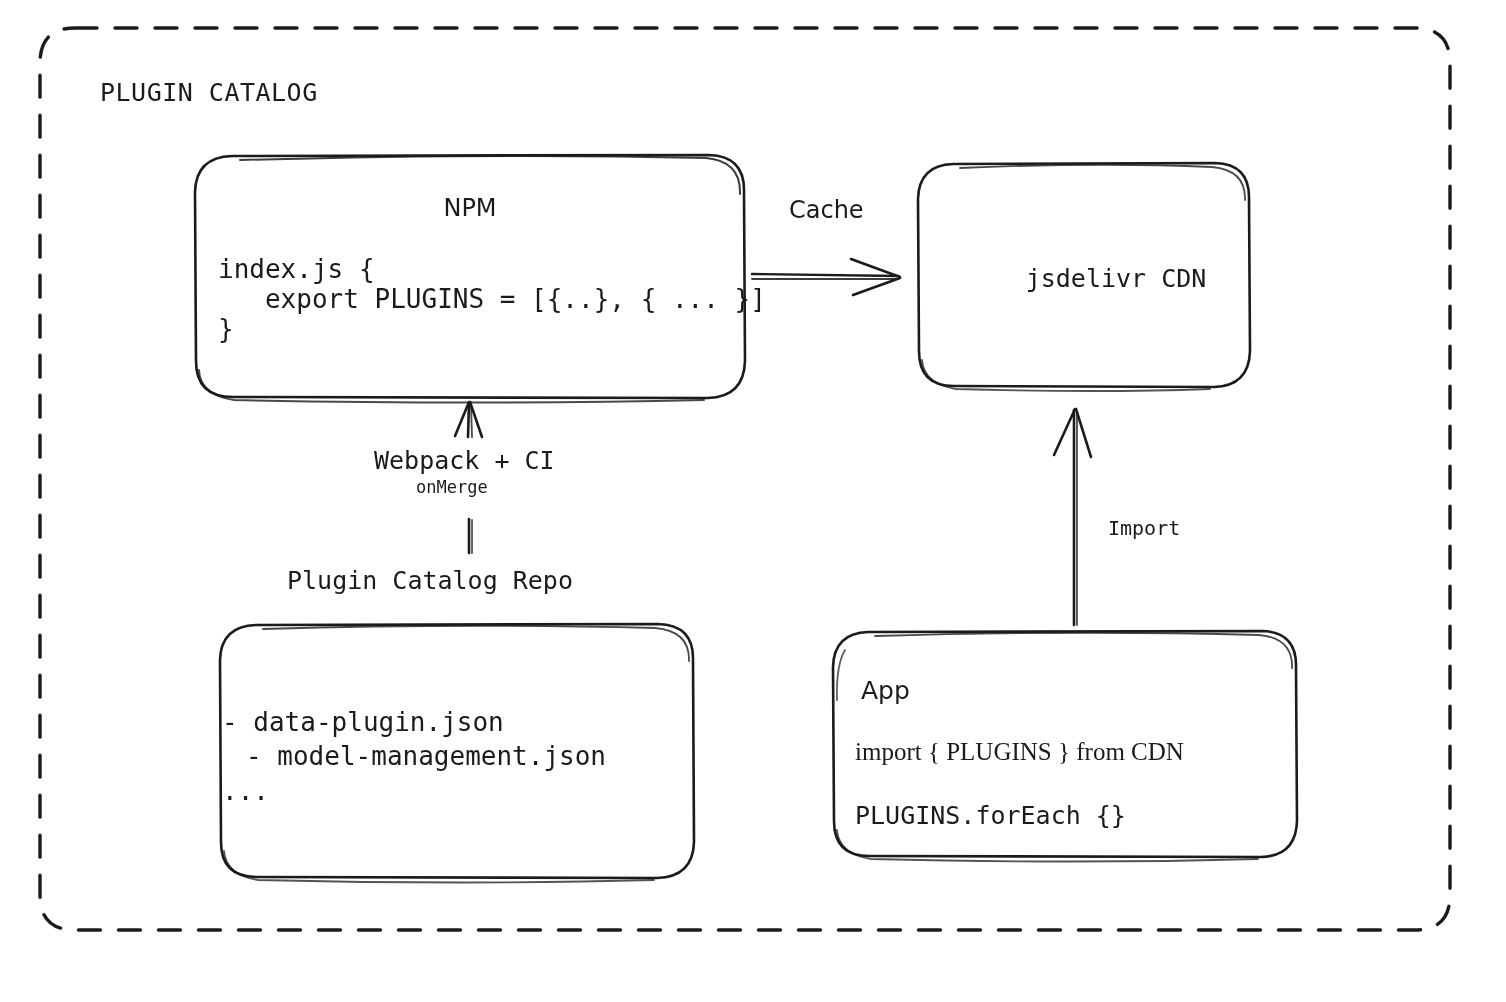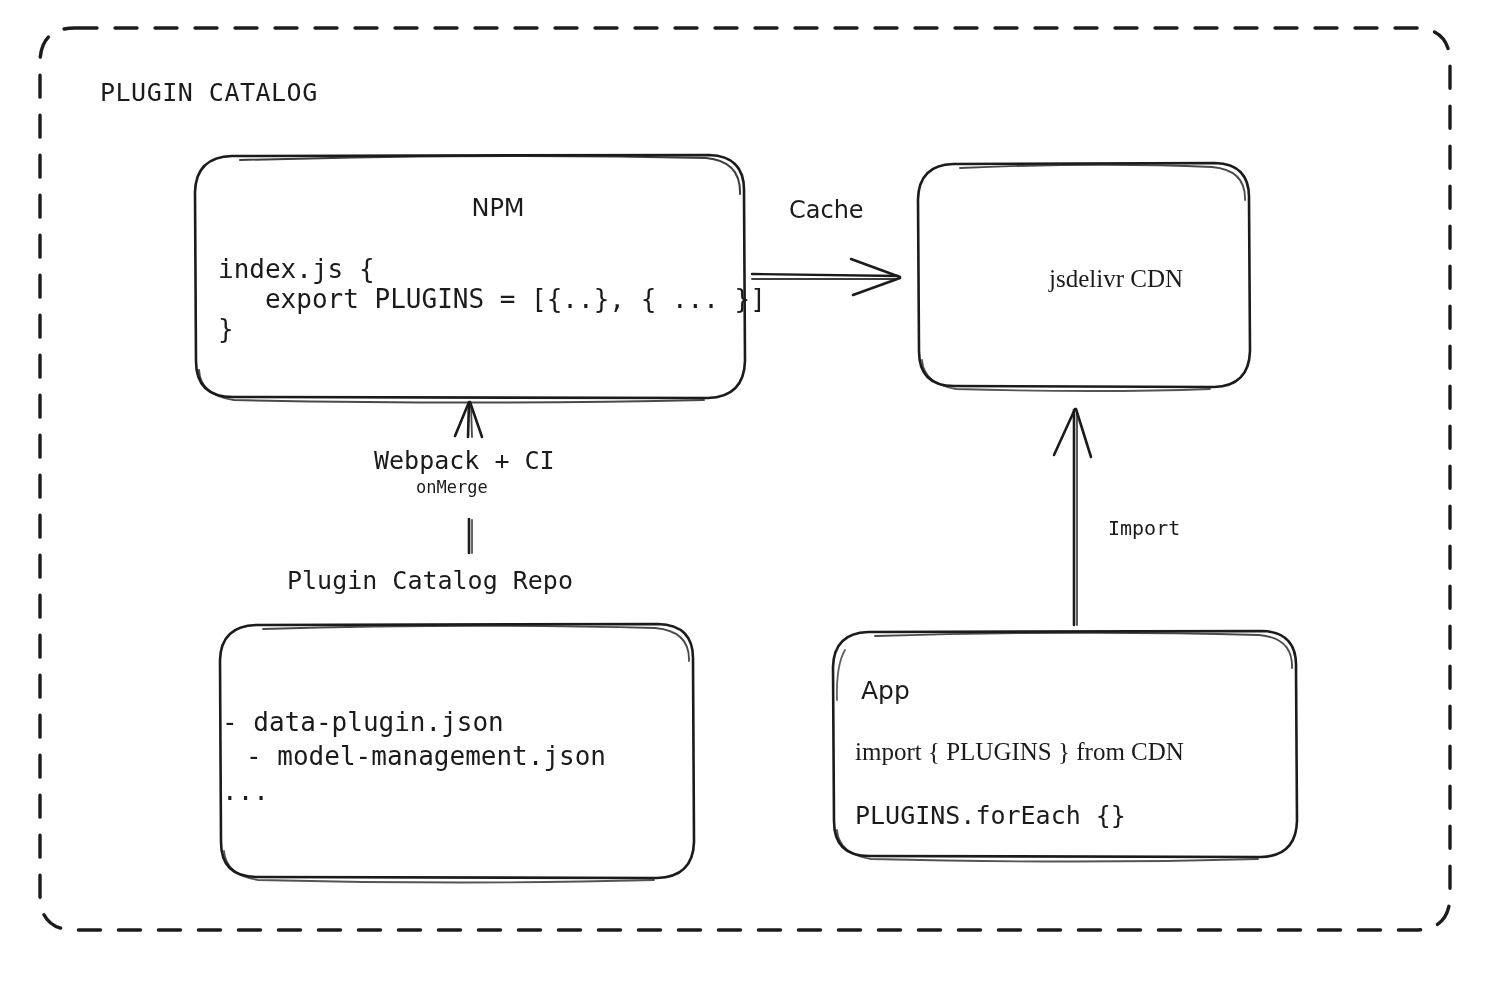--- a/index.html
+++ b/index.html
@@ -49,37 +49,35 @@
     font-size: 25px;
     letter-spacing: 0.5px;
     text-align: center;
   }
   #npm-title {
     left: 195px;
     top: 196px;
     width: 550px;
     text-align: center;
     font-size: 24px;
-    padding-left: 28px;
   }
   .npm-code {
     left: 218px;
     font-size: 26px;
   }
   #npm-code-1 { top: 256px; }
   #npm-code-2 { top: 286px; }
   #npm-code-3 { top: 316px; }
 
   #cdn-title {
     left: 918px;
     top: 266px;
     width: 396px;
     text-align: center;
     font-size: 25px;
-    font-family: Liberation Serif, serif;
   }
 
   #cache-label {
     left: 789px;
     top: 198px;
     font-size: 24px;
   }
 
   #webpack-label {
     left: 374px;

